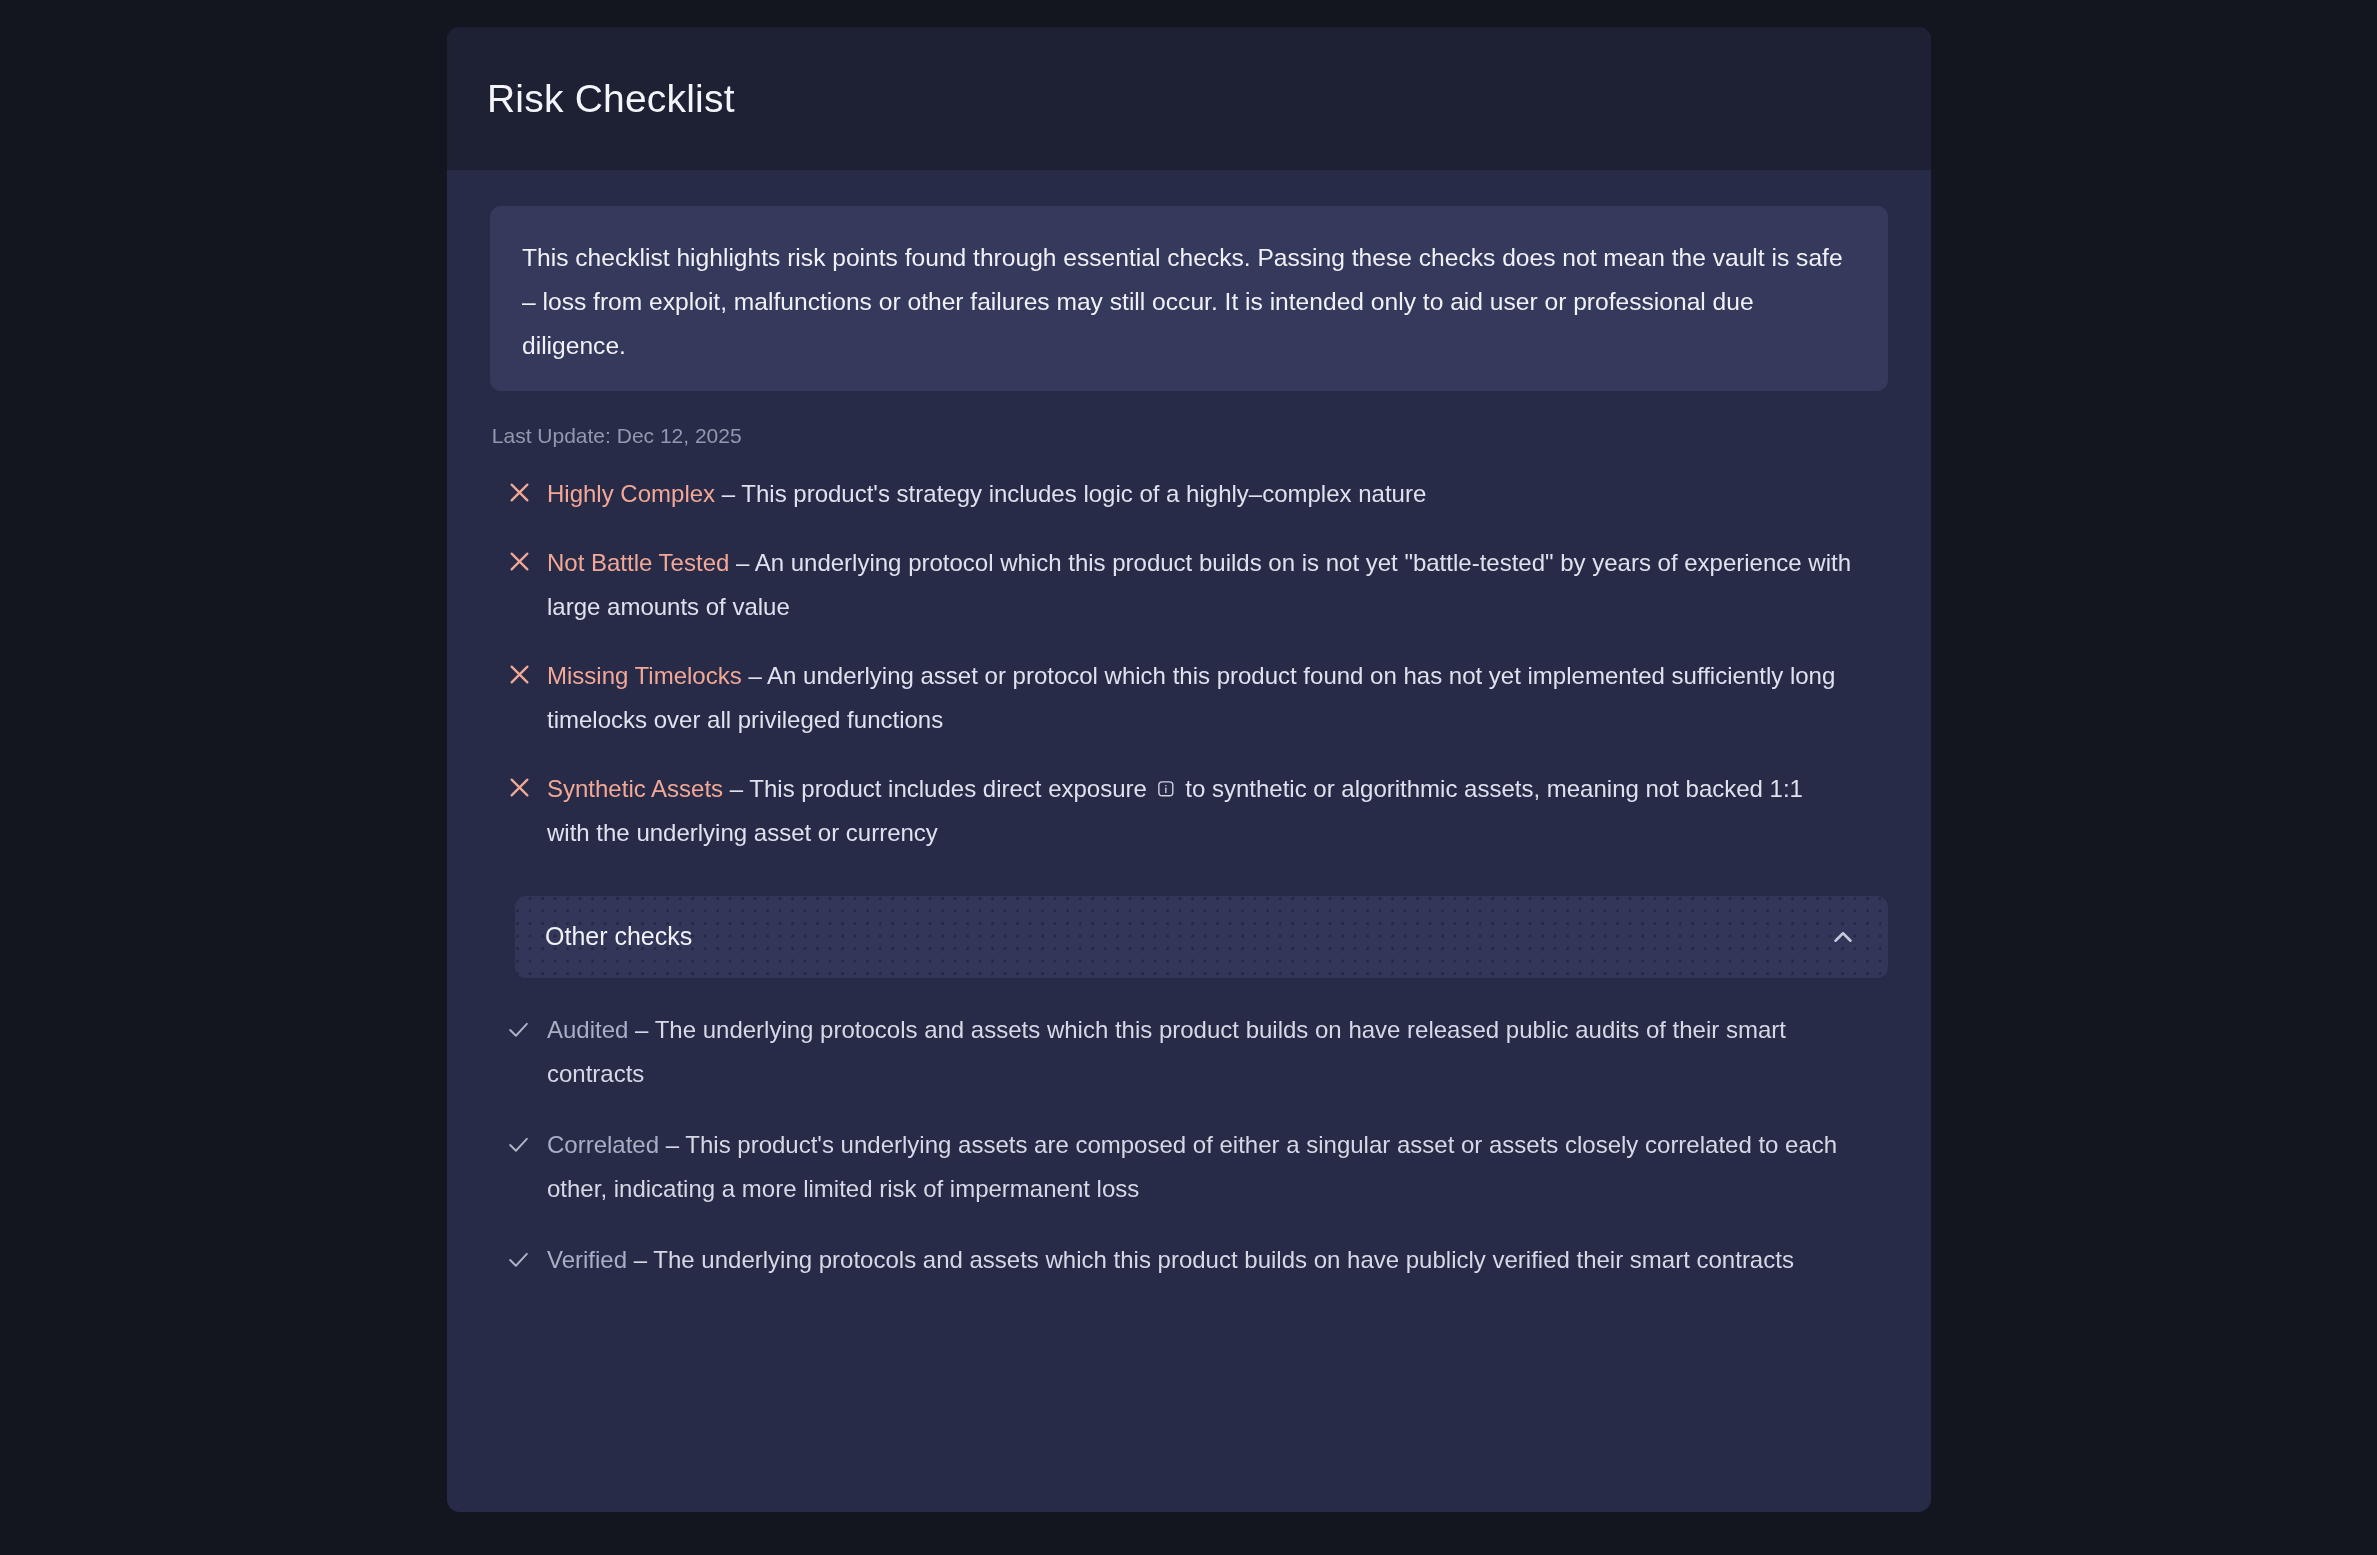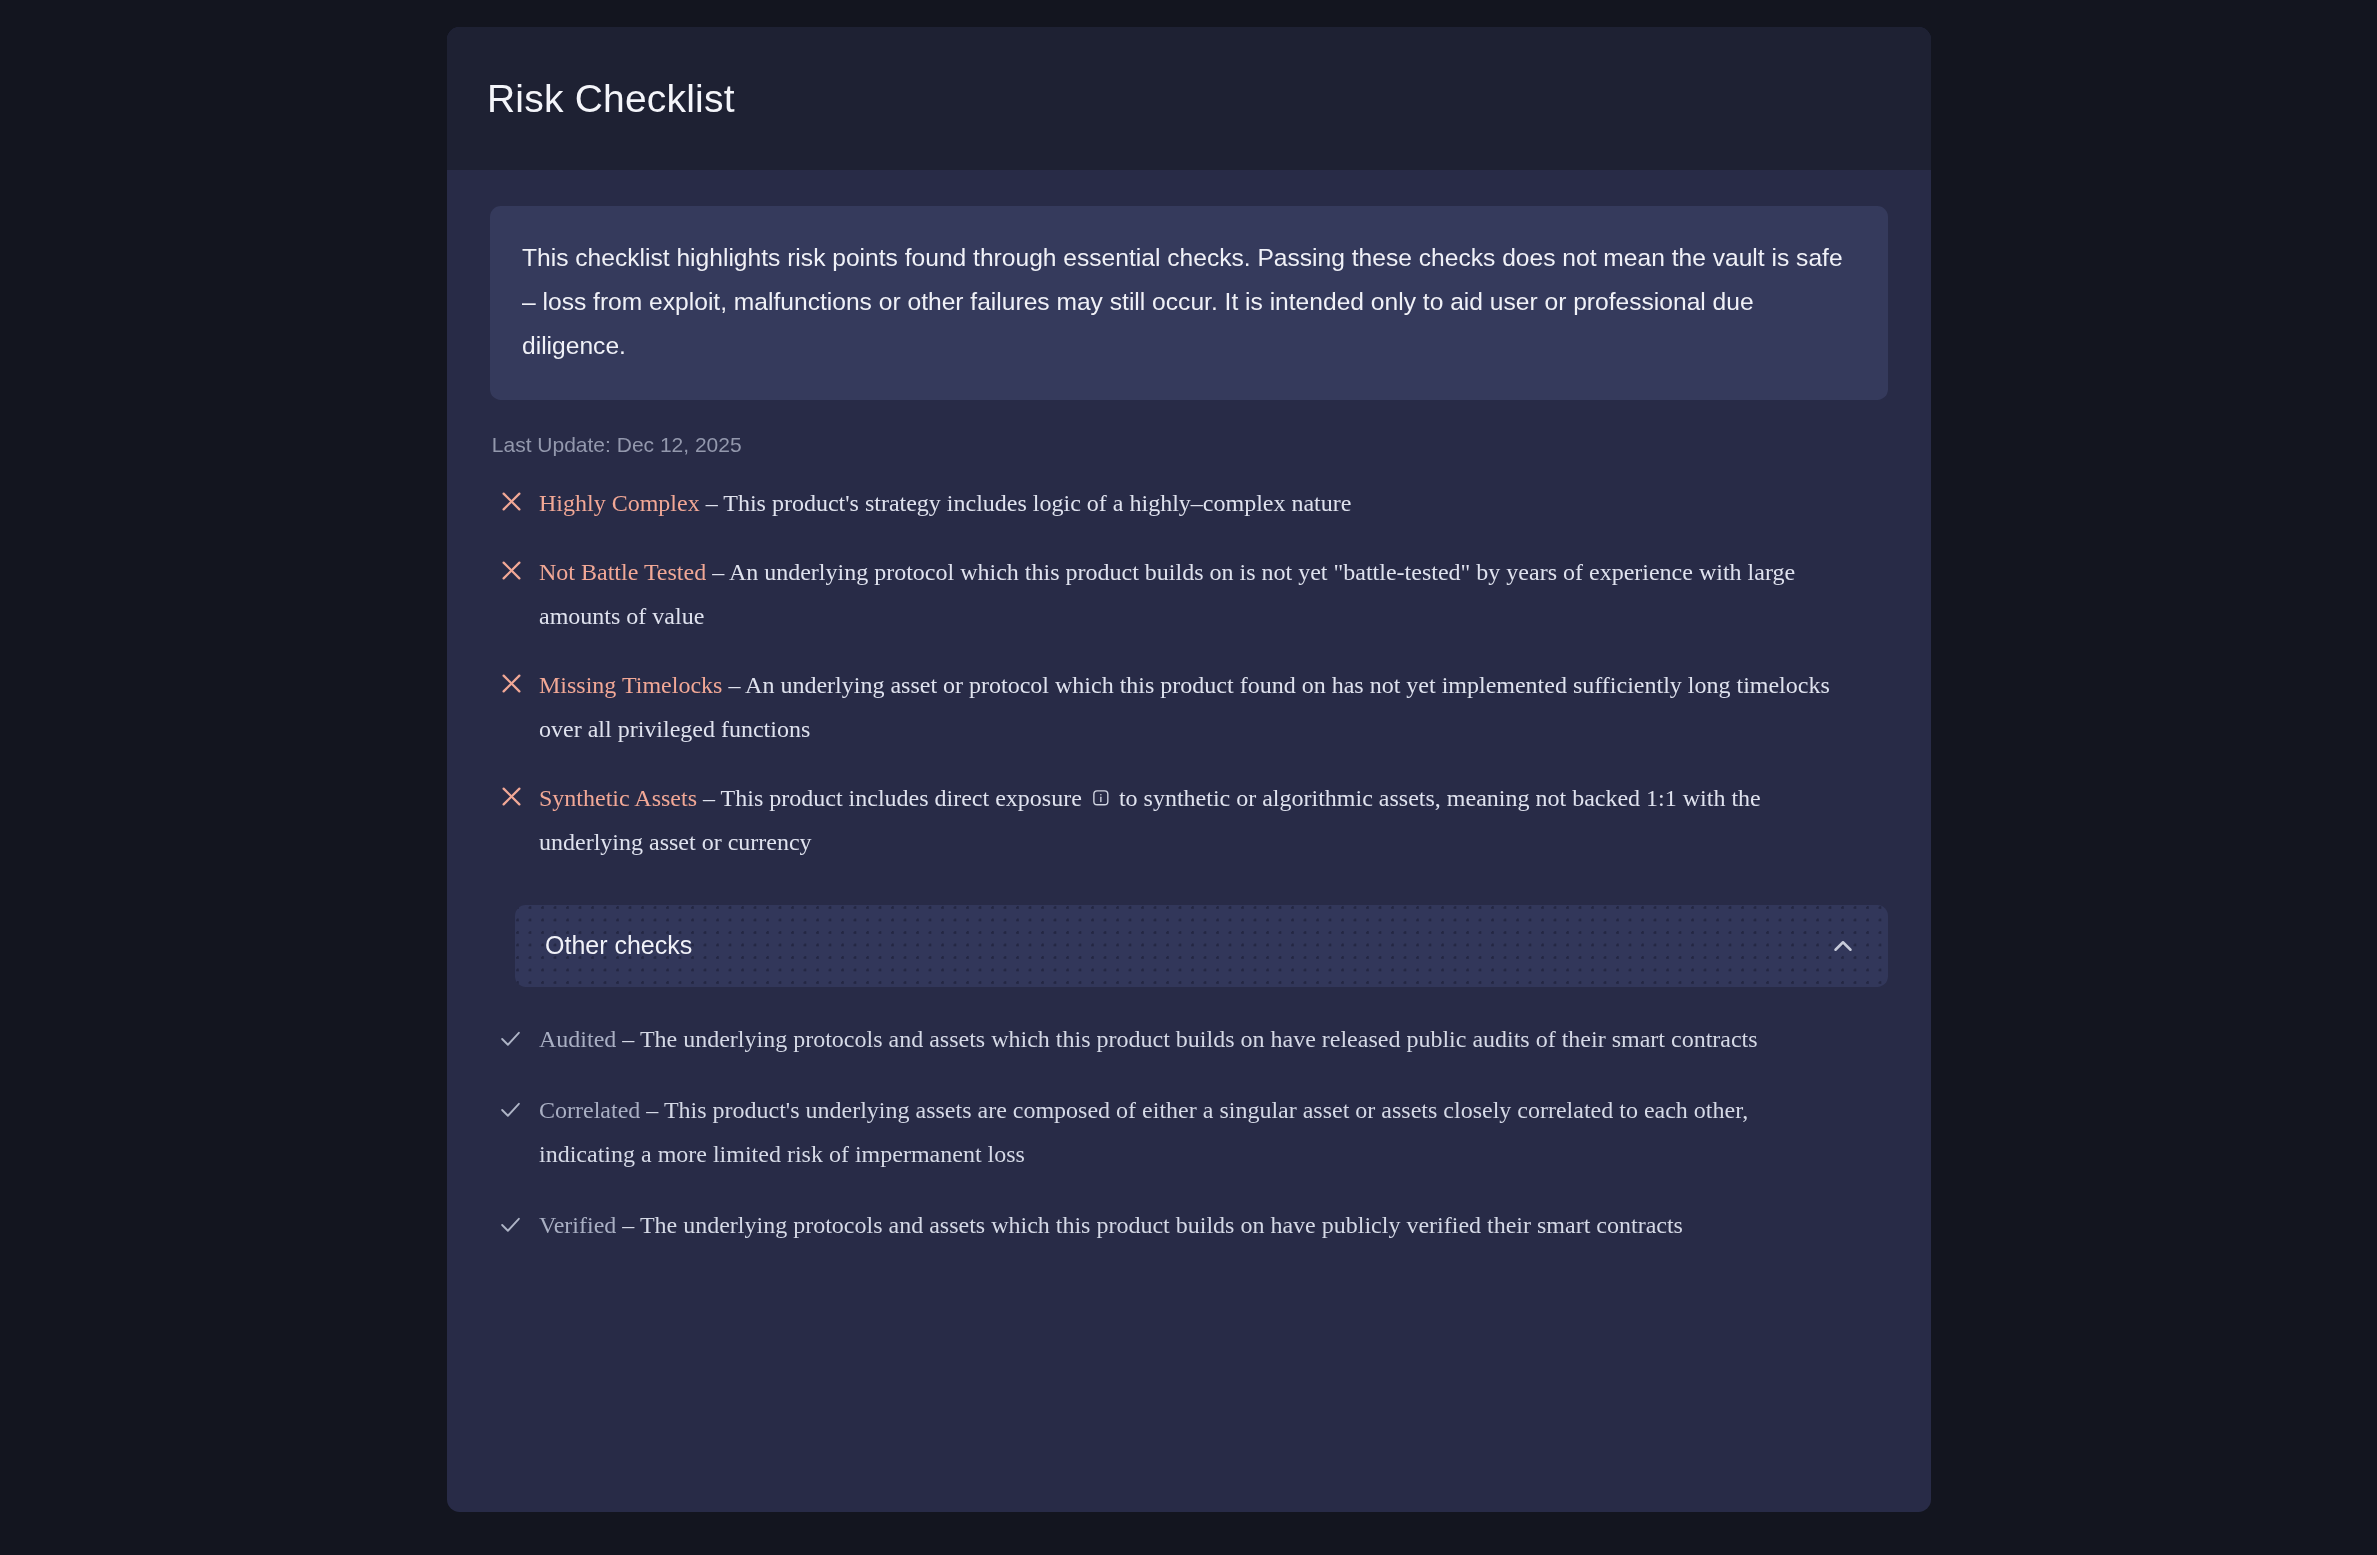--- a/index.html
+++ b/index.html
@@ -49,42 +49,42 @@
   }
 
   .card-body {
     padding: 36px 43px 0 43px;
   }
 
   
   .banner {
     background: #353a5c;
     border-radius: 10.7px;
-    padding: 30px 32px 32px 32px;
+    padding: 30px 32px 23px 32px;
     margin-bottom: 30px;
   }
 
   .banner-text {
     color: #f0f1f7;
     font-size: 24.6px;
     line-height: 44px;
     font-weight: 400;
   }
 
   
   .last-update {
     color: #9398ad;
     font-size: 21px;
     line-height: 29px;
     padding-left: 1.8px;
     margin-bottom: 21.5px;
   }
 
   
-  .check-list { margin: 8px; font-family: Liberation Serif, serif; }
+  .check-list { margin: 16px; }
 
   .check-row {
     display: flex;
     align-items: flex-start;
     margin-bottom: 25px;
   }
 
   .check-row:last-child { margin-bottom: 0; }
 
   .check-icon {

